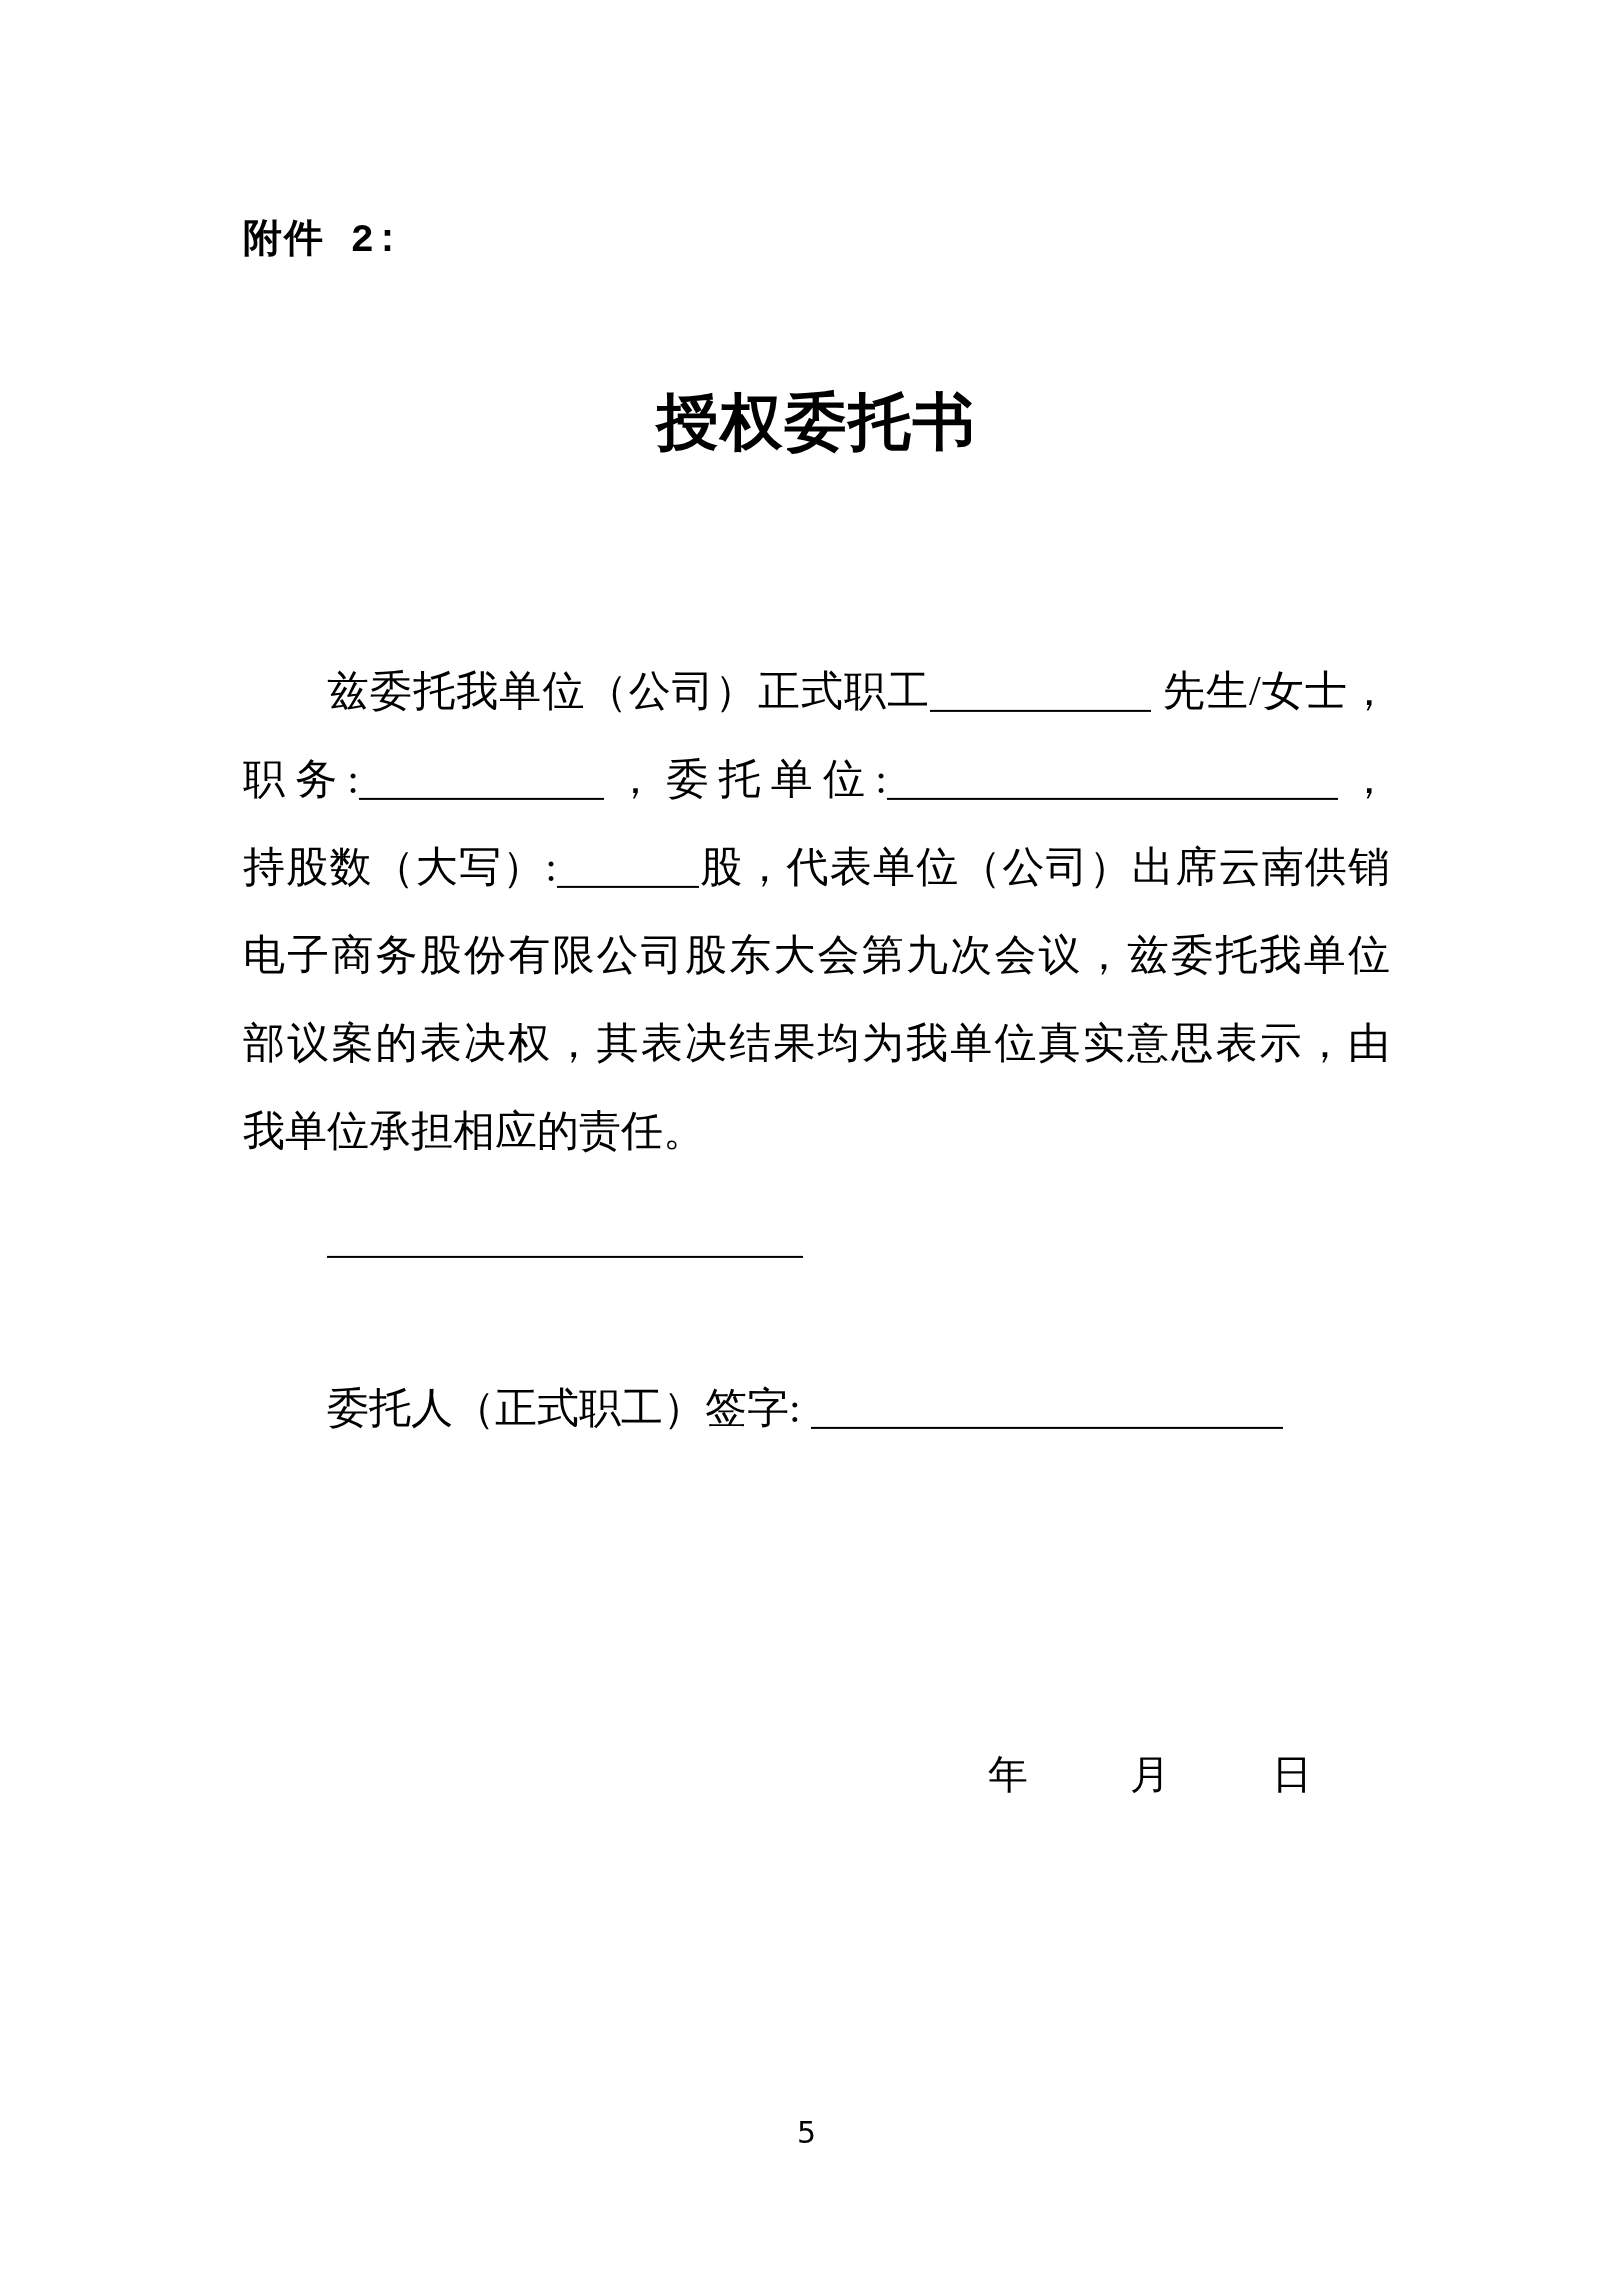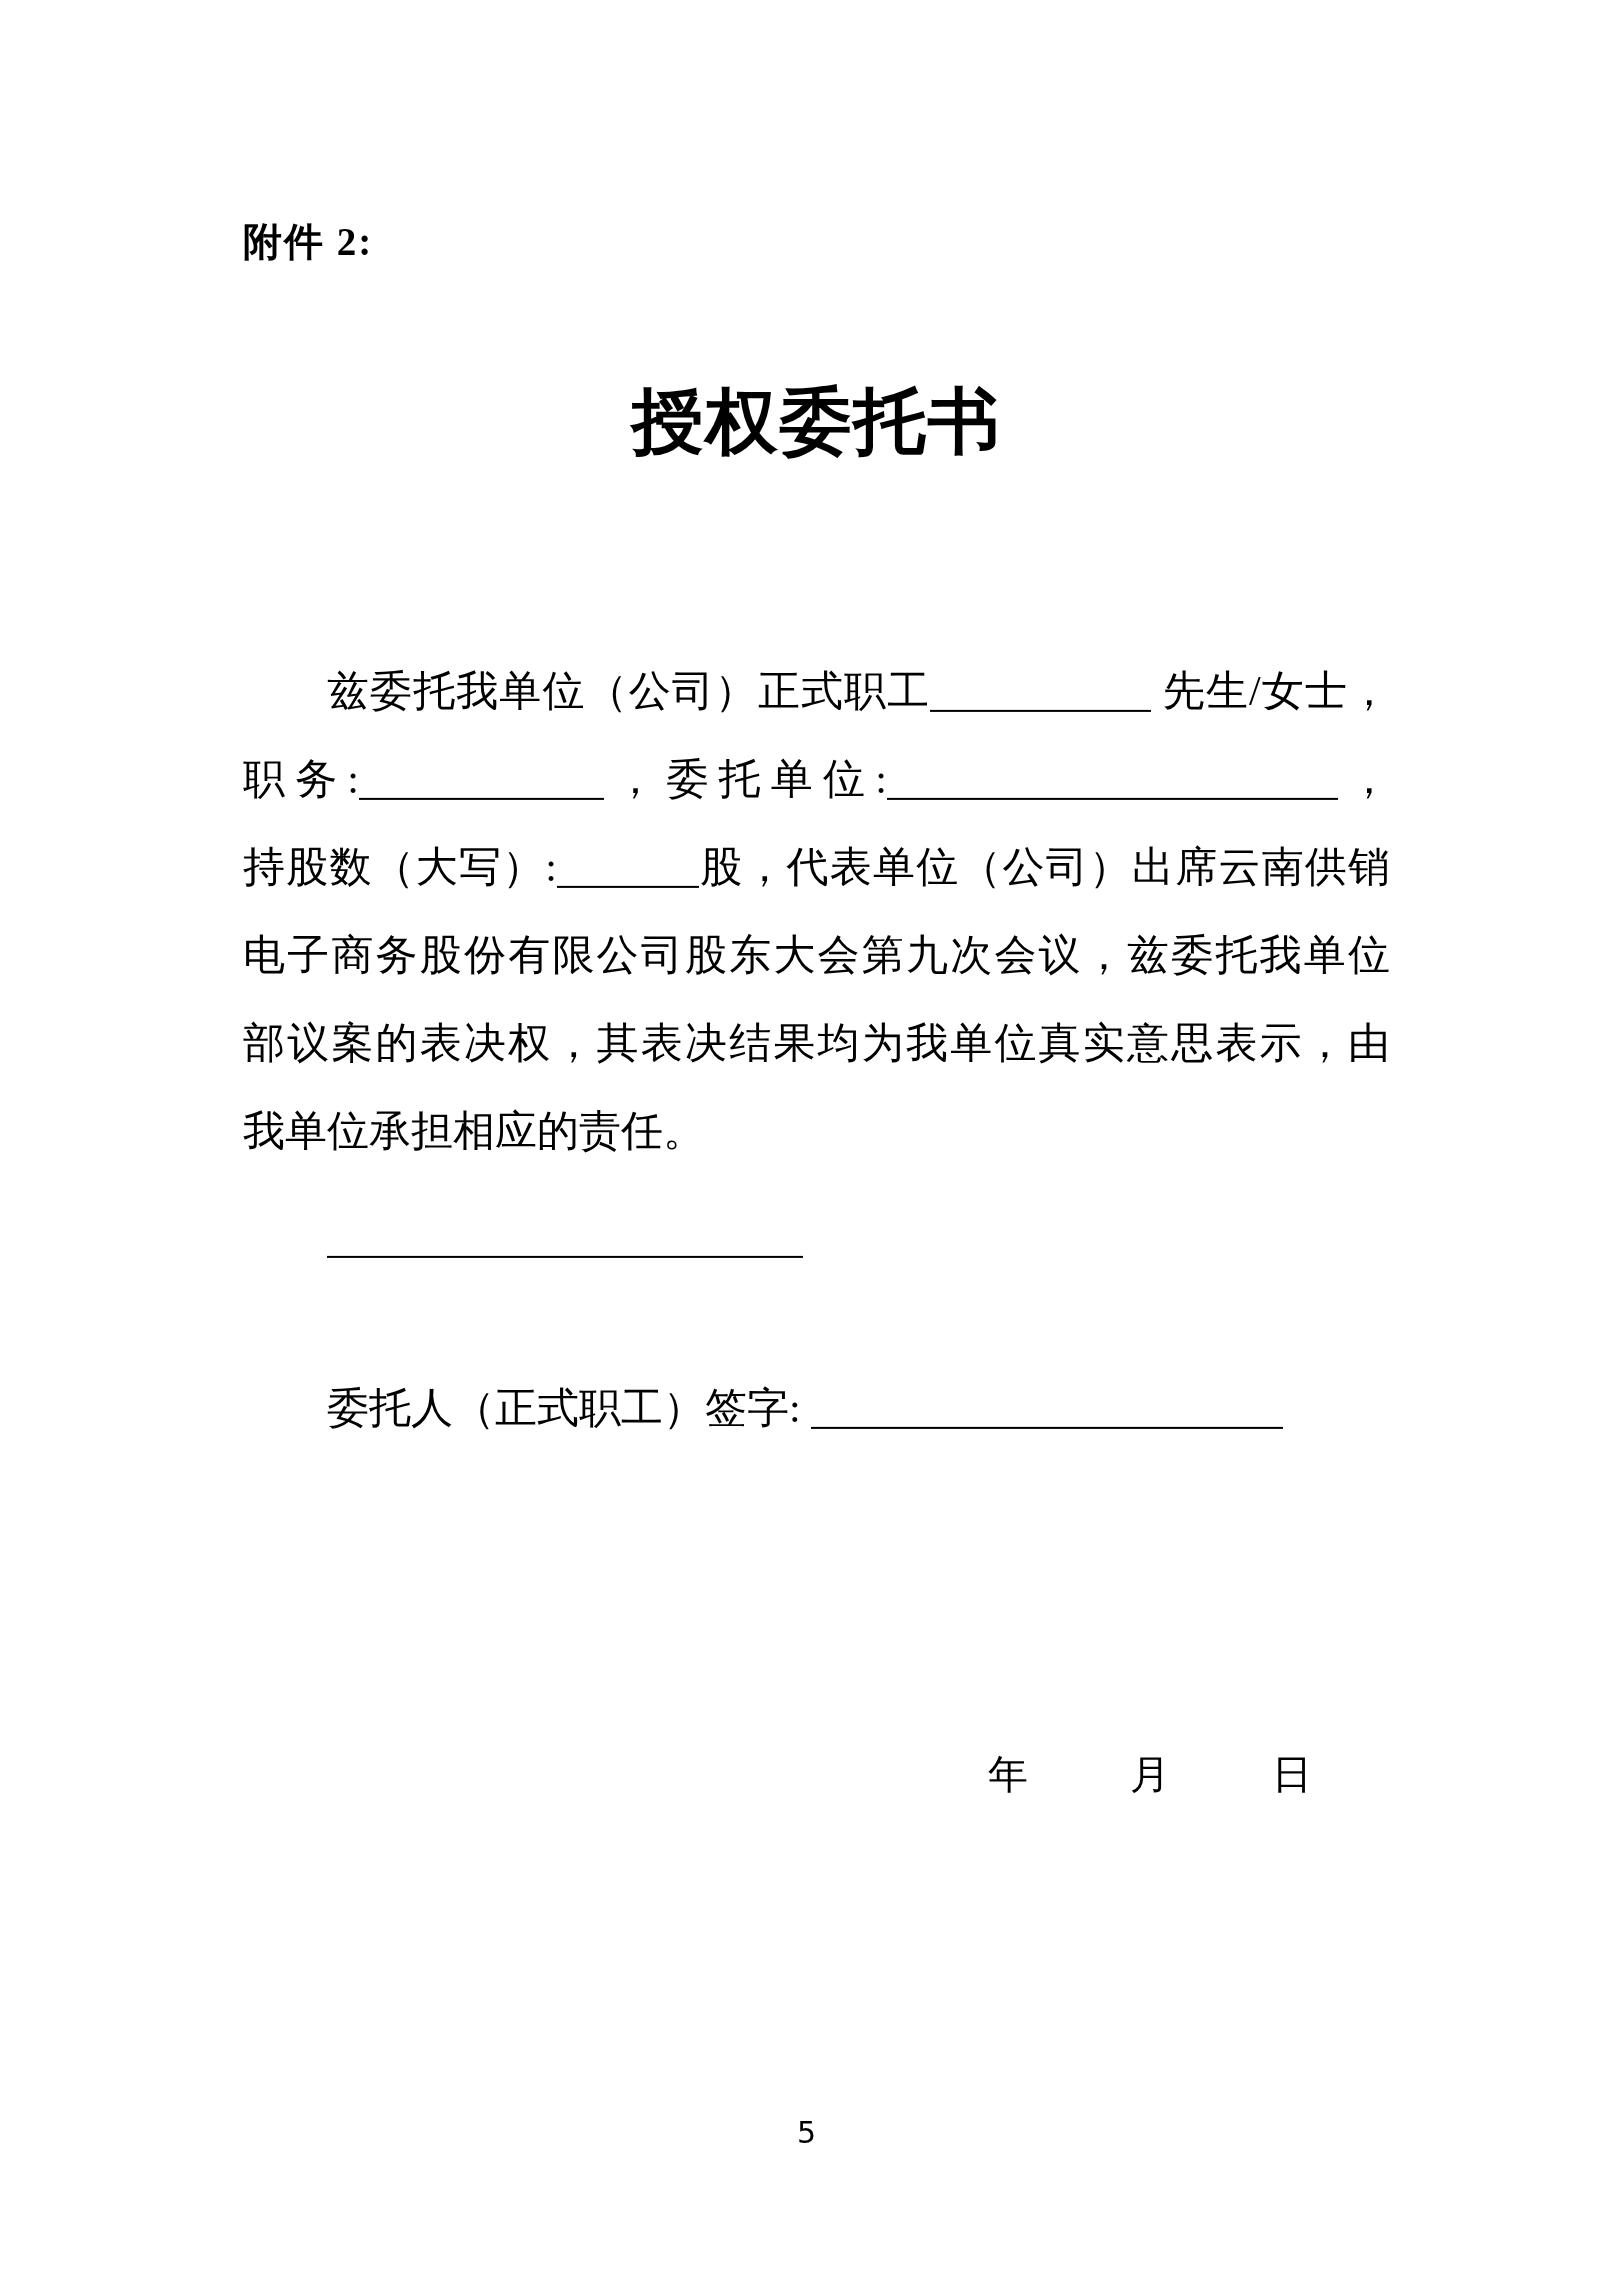--- a/index.html
+++ b/index.html
@@ -14,31 +14,31 @@
     overflow: hidden;
   }
   .content {
     position: absolute;
     left: 243px;
     top: 0;
     width: 1147px;
   }
   .attachment {
     margin-top: 218px;
-    font-family: Liberation Serif, serif;
+    font-family: Liberation Mono, monospace;
     font-weight: bold;
     font-size: 39px;
     line-height: 47px;
     letter-spacing: 2px;
   }
   .title {
     margin-top: 125px;
     text-align: center;
     font-weight: bold;
-    font-size: 72px;
+    font-size: 62px;
     line-height: 65px;
     letter-spacing: 2px;
     font-family: "Liberation Serif", "DejaVu Serif", serif;
   }
   .body-block { margin-top: 192px; }
   .bline {
     font-size: 42px;
     line-height: 88px;
     height: 88px;
     white-space: nowrap;

